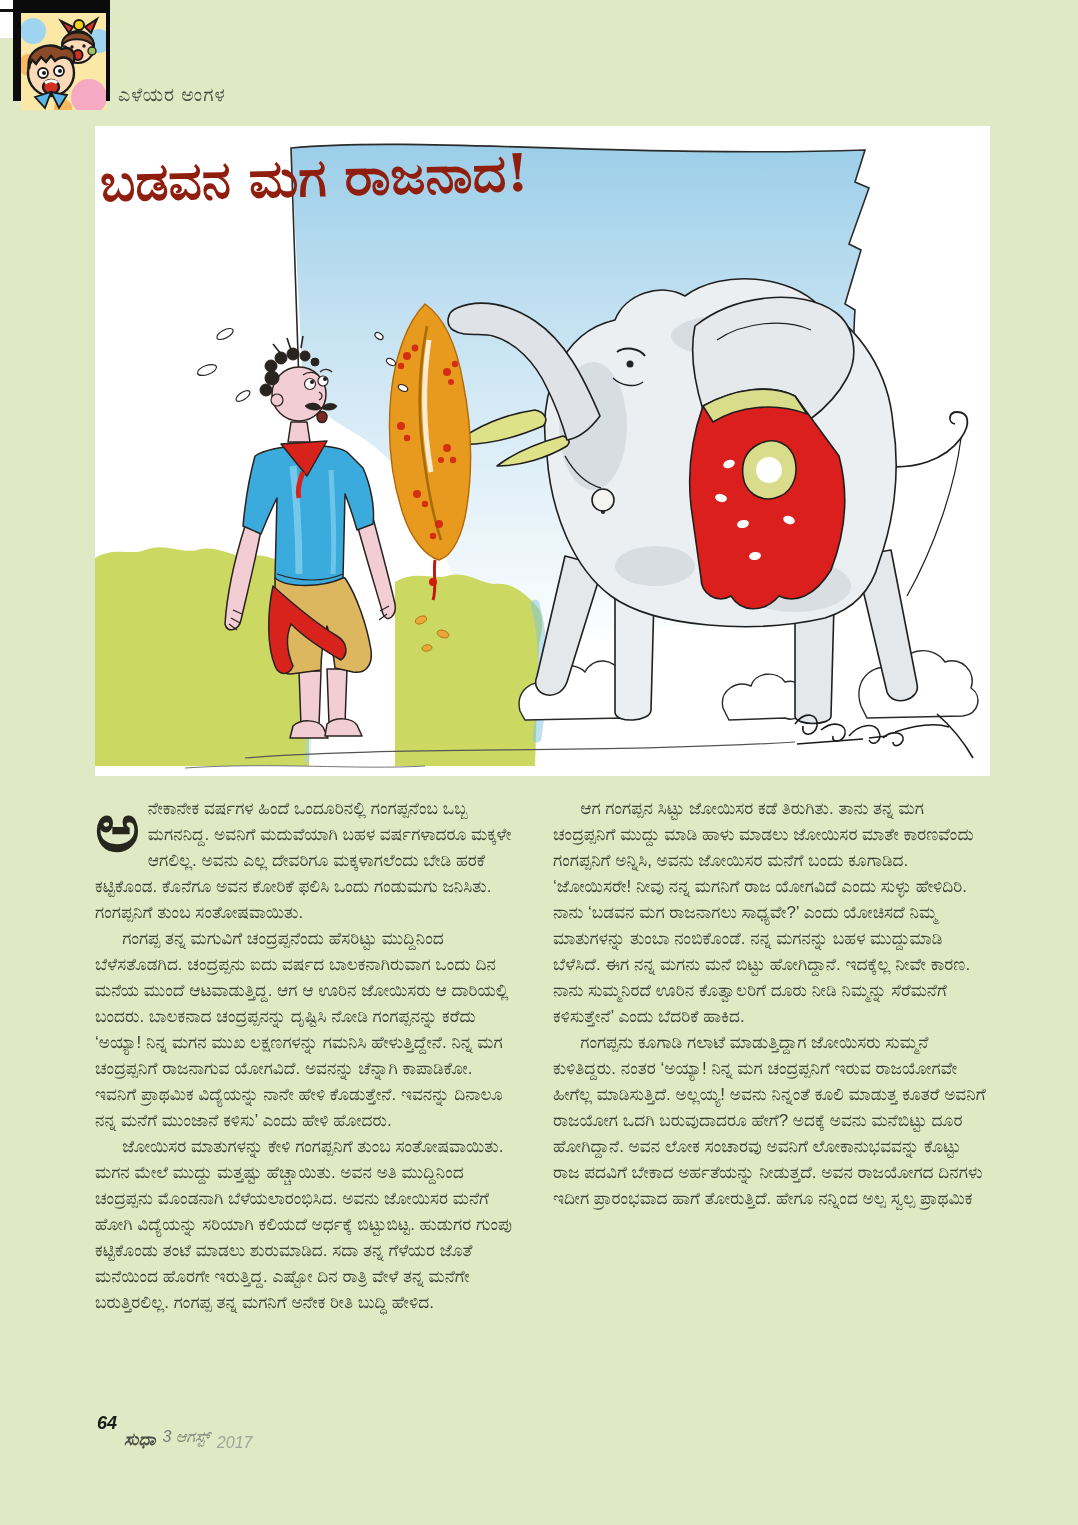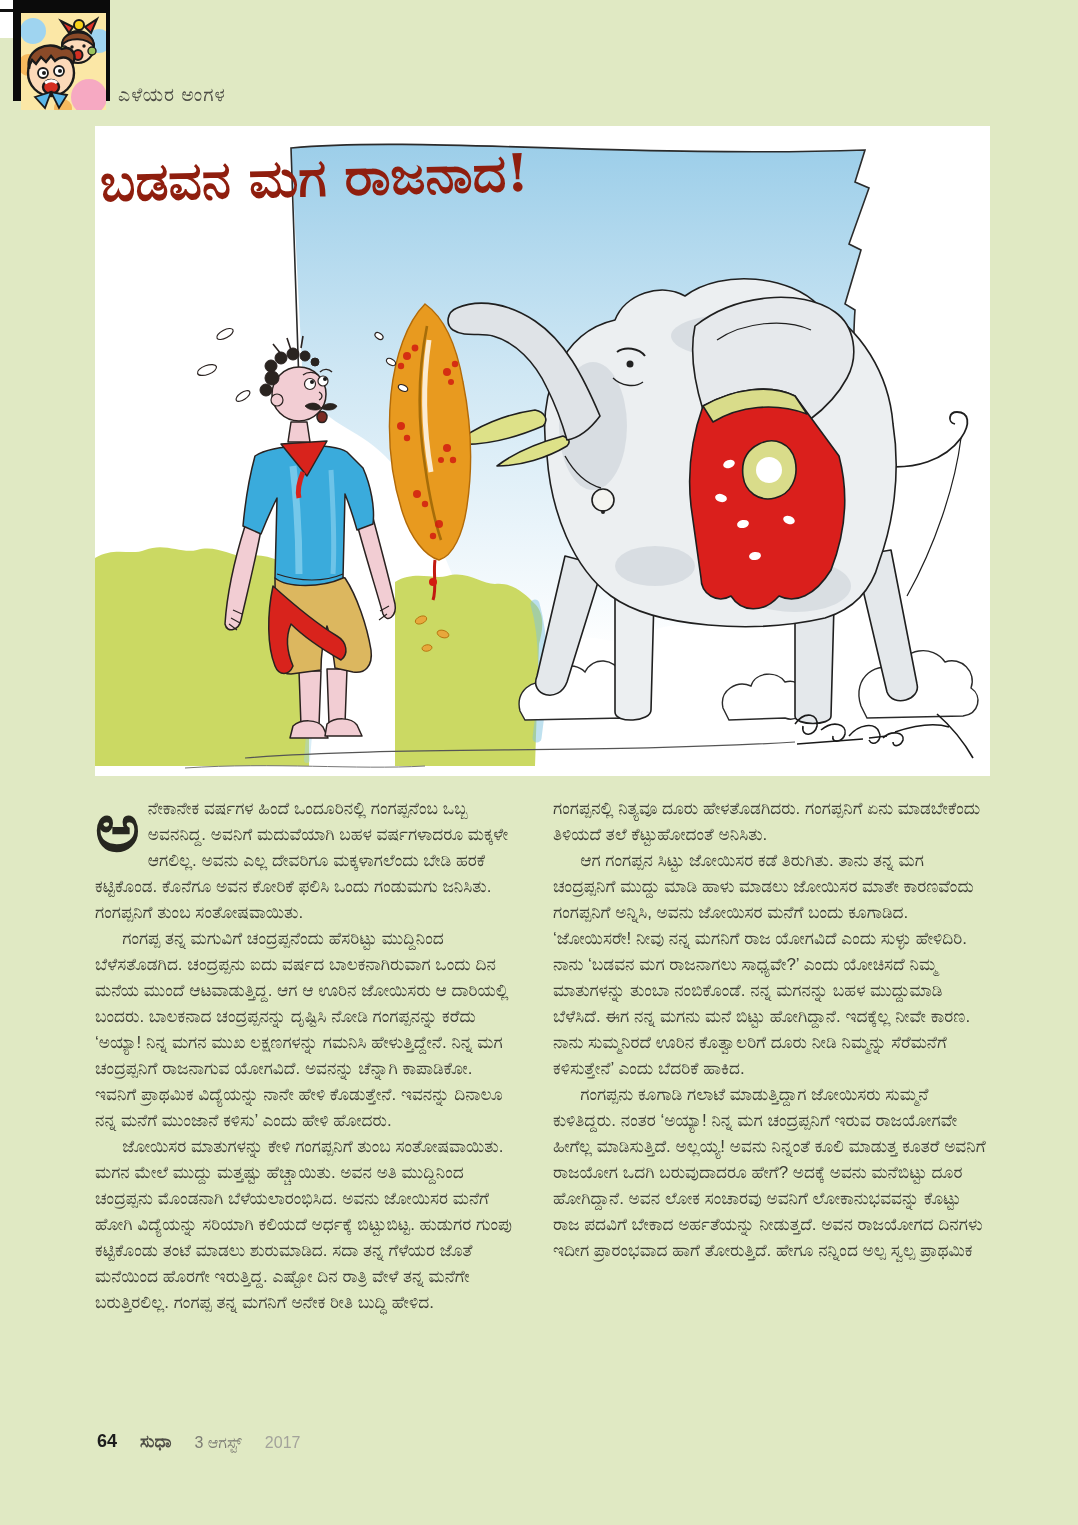--- a/index.html
+++ b/index.html
@@ -15,21 +15,21 @@
   .story-title{position:absolute;left:100px;top:146px;width:660px;font-size:52px;font-weight:bold;
        color:#8f1e0e;transform:rotate(-1.4deg);font-family:"DejaVu Serif", serif;line-height:1.1;}
   .columns{position:absolute;left:95px;top:796px;width:895px;}
   .col{position:absolute;top:0;font-size:17px;line-height:26px;color:#3d3d35;text-align:left;}
   .col-left{left:0;width:422px;}
   .col-right{left:458px;width:437px;}
   .col p{margin:0;}
   .col p.indent{text-indent:1.6em;}
   .dropcap{float:left;font-size:68px;line-height:54px;font-weight:bold;color:#26261f;
        margin:4px 8px 0 0;font-family:"DejaVu Serif", serif;}
-  .footer{position:absolute;left:97px;top:1394px;display:flex;align-items:flex-end;gap:23px;}
+  .footer{position:absolute;left:97px;top:1394px;display:flex;align-items:center;gap:7px;font-style:italic;}
   .footer .pg{font-size:18px;font-weight:bold;color:#1c1c1c;}
   .footer .mag{font-size:17px;color:#4e4e46;font-weight:bold;margin-top:33px;}
   .footer .dt{font-size:16px;color:#7c7c74;margin-top:28px;}
   .footer .yr{font-size:16px;color:#a3a39b;margin-top:40px;}
 </style>
 </head>
 <body>
 
 <div>
 
@@ -277,27 +277,26 @@
         <path d="M800,606 C818,600 838,596 854,601 M842,588 C858,602 870,618 878,632"></path>
       </g>
     </svg>
   </div>
 
   <div class="story-title">ಬಡವನ ಮಗ ರಾಜನಾದ!</div>
 
   <div class="columns">
     <div class="col col-left">
       <p>
-        <span class="dropcap">ಅ</span><span>ನೇಕಾನೇಕ ವರ್ಷಗಳ ಹಿಂದೆ ಒಂದೂರಿನಲ್ಲಿ ಗಂಗಪ್ಪನೆಂಬ ಒಬ್ಬ ಅವನನಿದ್ದ. ಅವನಿಗೆ ಮದುವೆಯಾಗಿ ಬಹಳ ವರ್ಷಗಳಾದರೂ ಮಕ್ಕಳೇ ಆಗಲಿಲ್ಲ. ಅವನು ಎಲ್ಲ ದೇವರಿಗೂ ಮಕ್ಕಳಾಗಲೆಂದು ಬೇಡಿ ಹರಕೆ ಕಟ್ಟಿಕೊಂಡ. ಕೊನೆಗೂ ಅವನ ಕೋರಿಕೆ ಫಲಿಸಿ ಒಂದು ಗಂಡುಮಗು ಜನಿಸಿತು. ಗಂಗಪ್ಪನಿಗೆ ತುಂಬ ಸಂತೋಷವಾಯಿತು.</span>
+        <span class="dropcap">ಅ</span><span>ನೇಕಾನೇಕ ವರ್ಷಗಳ ಹಿಂದೆ ಒಂದೂರಿನಲ್ಲಿ ಗಂಗಪ್ಪನೆಂಬ ಒಬ್ಬ ಮಗನನಿದ್ದ. ಅವನಿಗೆ ಮದುವೆಯಾಗಿ ಬಹಳ ವರ್ಷಗಳಾದರೂ ಮಕ್ಕಳೇ ಆಗಲಿಲ್ಲ. ಅವನು ಎಲ್ಲ ದೇವರಿಗೂ ಮಕ್ಕಳಾಗಲೆಂದು ಬೇಡಿ ಹರಕೆ ಕಟ್ಟಿಕೊಂಡ. ಕೊನೆಗೂ ಅವನ ಕೋರಿಕೆ ಫಲಿಸಿ ಒಂದು ಗಂಡುಮಗು ಜನಿಸಿತು. ಗಂಗಪ್ಪನಿಗೆ ತುಂಬ ಸಂತೋಷವಾಯಿತು.</span>
       </p>
       <p class="indent">ಗಂಗಪ್ಪ ತನ್ನ ಮಗುವಿಗೆ ಚಂದ್ರಪ್ಪನೆಂದು ಹೆಸರಿಟ್ಟು ಮುದ್ದಿನಿಂದ ಬೆಳೆಸತೊಡಗಿದ. ಚಂದ್ರಪ್ಪನು ಐದು ವರ್ಷದ ಬಾಲಕನಾಗಿರುವಾಗ ಒಂದು ದಿನ ಮನೆಯ ಮುಂದೆ ಆಟವಾಡುತ್ತಿದ್ದ. ಆಗ ಆ ಊರಿನ ಜೋಯಿಸರು ಆ ದಾರಿಯಲ್ಲಿ ಬಂದರು. ಬಾಲಕನಾದ ಚಂದ್ರಪ್ಪನನ್ನು ದೃಷ್ಟಿಸಿ ನೋಡಿ ಗಂಗಪ್ಪನನ್ನು ಕರೆದು ‘ಅಯ್ಯಾ! ನಿನ್ನ ಮಗನ ಮುಖ ಲಕ್ಷಣಗಳನ್ನು ಗಮನಿಸಿ ಹೇಳುತ್ತಿದ್ದೇನೆ. ನಿನ್ನ ಮಗ ಚಂದ್ರಪ್ಪನಿಗೆ ರಾಜನಾಗುವ ಯೋಗವಿದೆ. ಅವನನ್ನು ಚೆನ್ನಾಗಿ ಕಾಪಾಡಿಕೋ. ಇವನಿಗೆ ಪ್ರಾಥಮಿಕ ವಿದ್ಯೆಯನ್ನು ನಾನೇ ಹೇಳಿ ಕೊಡುತ್ತೇನೆ. ಇವನನ್ನು ದಿನಾಲೂ ನನ್ನ ಮನೆಗೆ ಮುಂಜಾನೆ ಕಳಿಸು’ ಎಂದು ಹೇಳಿ ಹೋದರು.</p>
       <p class="indent">ಜೋಯಿಸರ ಮಾತುಗಳನ್ನು ಕೇಳಿ ಗಂಗಪ್ಪನಿಗೆ ತುಂಬ ಸಂತೋಷವಾಯಿತು. ಮಗನ ಮೇಲೆ ಮುದ್ದು ಮತ್ತಷ್ಟು ಹೆಚ್ಚಾಯಿತು. ಅವನ ಅತಿ ಮುದ್ದಿನಿಂದ ಚಂದ್ರಪ್ಪನು ಮೊಂಡನಾಗಿ ಬೆಳೆಯಲಾರಂಭಿಸಿದ. ಅವನು ಜೋಯಿಸರ ಮನೆಗೆ ಹೋಗಿ ವಿದ್ಯೆಯನ್ನು ಸರಿಯಾಗಿ ಕಲಿಯದೆ ಅರ್ಧಕ್ಕೆ ಬಿಟ್ಟುಬಿಟ್ಟ. ಹುಡುಗರ ಗುಂಪು ಕಟ್ಟಿಕೊಂಡು ತಂಟೆ ಮಾಡಲು ಶುರುಮಾಡಿದ. ಸದಾ ತನ್ನ ಗೆಳೆಯರ ಜೊತೆ ಮನೆಯಿಂದ ಹೊರಗೇ ಇರುತ್ತಿದ್ದ. ಎಷ್ಟೋ ದಿನ ರಾತ್ರಿ ವೇಳೆ ತನ್ನ ಮನೆಗೇ ಬರುತ್ತಿರಲಿಲ್ಲ. ಗಂಗಪ್ಪ ತನ್ನ ಮಗನಿಗೆ ಅನೇಕ ರೀತಿ ಬುದ್ಧಿ ಹೇಳಿದ.</p>
     </div>
     <div class="col col-right">
-      <p>ಗಂಗಪ್ಪನಲ್ಲಿ ನಿತ್ಯವೂ ದೂರು ಹೇಳತೊಡಗಿದರು. ಗಂಗಪ್ಪನಿಗೆ ಏನು ಮಾಡಬೇಕೆಂದು ತಿಳಿಯದೆ ತಲೆ ಕೆಟ್ಟುಹೋದಂತೆ ಅನಿಸಿತು.</p>
       <p class="indent">ಆಗ ಗಂಗಪ್ಪನ ಸಿಟ್ಟು ಜೋಯಿಸರ ಕಡೆ ತಿರುಗಿತು. ತಾನು ತನ್ನ ಮಗ ಚಂದ್ರಪ್ಪನಿಗೆ ಮುದ್ದು ಮಾಡಿ ಹಾಳು ಮಾಡಲು ಜೋಯಿಸರ ಮಾತೇ ಕಾರಣವೆಂದು ಗಂಗಪ್ಪನಿಗೆ ಅನ್ನಿಸಿ, ಅವನು ಜೋಯಿಸರ ಮನೆಗೆ ಬಂದು ಕೂಗಾಡಿದ. ‘ಜೋಯಿಸರೇ! ನೀವು ನನ್ನ ಮಗನಿಗೆ ರಾಜ ಯೋಗವಿದೆ ಎಂದು ಸುಳ್ಳು ಹೇಳಿದಿರಿ. ನಾನು ‘ಬಡವನ ಮಗ ರಾಜನಾಗಲು ಸಾಧ್ಯವೇ?’ ಎಂದು ಯೋಚಿಸದೆ ನಿಮ್ಮ ಮಾತುಗಳನ್ನು ತುಂಬಾ ನಂಬಿಕೊಂಡೆ. ನನ್ನ ಮಗನನ್ನು ಬಹಳ ಮುದ್ದುಮಾಡಿ ಬೆಳೆಸಿದೆ. ಈಗ ನನ್ನ ಮಗನು ಮನೆ ಬಿಟ್ಟು ಹೋಗಿದ್ದಾನೆ. ಇದಕ್ಕೆಲ್ಲ ನೀವೇ ಕಾರಣ. ನಾನು ಸುಮ್ಮನಿರದೆ ಊರಿನ ಕೊತ್ವಾಲರಿಗೆ ದೂರು ನೀಡಿ ನಿಮ್ಮನ್ನು ಸೆರೆಮನೆಗೆ ಕಳಿಸುತ್ತೇನೆ’ ಎಂದು ಬೆದರಿಕೆ ಹಾಕಿದ.</p>
       <p class="indent">ಗಂಗಪ್ಪನು ಕೂಗಾಡಿ ಗಲಾಟೆ ಮಾಡುತ್ತಿದ್ದಾಗ ಜೋಯಿಸರು ಸುಮ್ಮನೆ ಕುಳಿತಿದ್ದರು. ನಂತರ ‘ಅಯ್ಯಾ! ನಿನ್ನ ಮಗ ಚಂದ್ರಪ್ಪನಿಗೆ ಇರುವ ರಾಜಯೋಗವೇ ಹೀಗೆಲ್ಲ ಮಾಡಿಸುತ್ತಿದೆ. ಅಲ್ಲಯ್ಯ! ಅವನು ನಿನ್ನಂತೆ ಕೂಲಿ ಮಾಡುತ್ತ ಕೂತರೆ ಅವನಿಗೆ ರಾಜಯೋಗ ಒದಗಿ ಬರುವುದಾದರೂ ಹೇಗೆ? ಅದಕ್ಕೆ ಅವನು ಮನೆಬಿಟ್ಟು ದೂರ ಹೋಗಿದ್ದಾನೆ. ಅವನ ಲೋಕ ಸಂಚಾರವು ಅವನಿಗೆ ಲೋಕಾನುಭವವನ್ನು ಕೊಟ್ಟು ರಾಜ ಪದವಿಗೆ ಬೇಕಾದ ಅರ್ಹತೆಯನ್ನು ನೀಡುತ್ತದೆ. ಅವನ ರಾಜಯೋಗದ ದಿನಗಳು ಇದೀಗ ಪ್ರಾರಂಭವಾದ ಹಾಗೆ ತೋರುತ್ತಿದೆ. ಹೇಗೂ ನನ್ನಿಂದ ಅಲ್ಪ ಸ್ವಲ್ಪ ಪ್ರಾಥಮಿಕ</p>
     </div>
   </div>
 
   <div class="footer">
     <span class="pg">64</span>
     <span class="mag">ಸುಧಾ</span>
     <span class="dt">3 ಆಗಸ್ಟ್</span>
     <span class="yr">2017</span>

